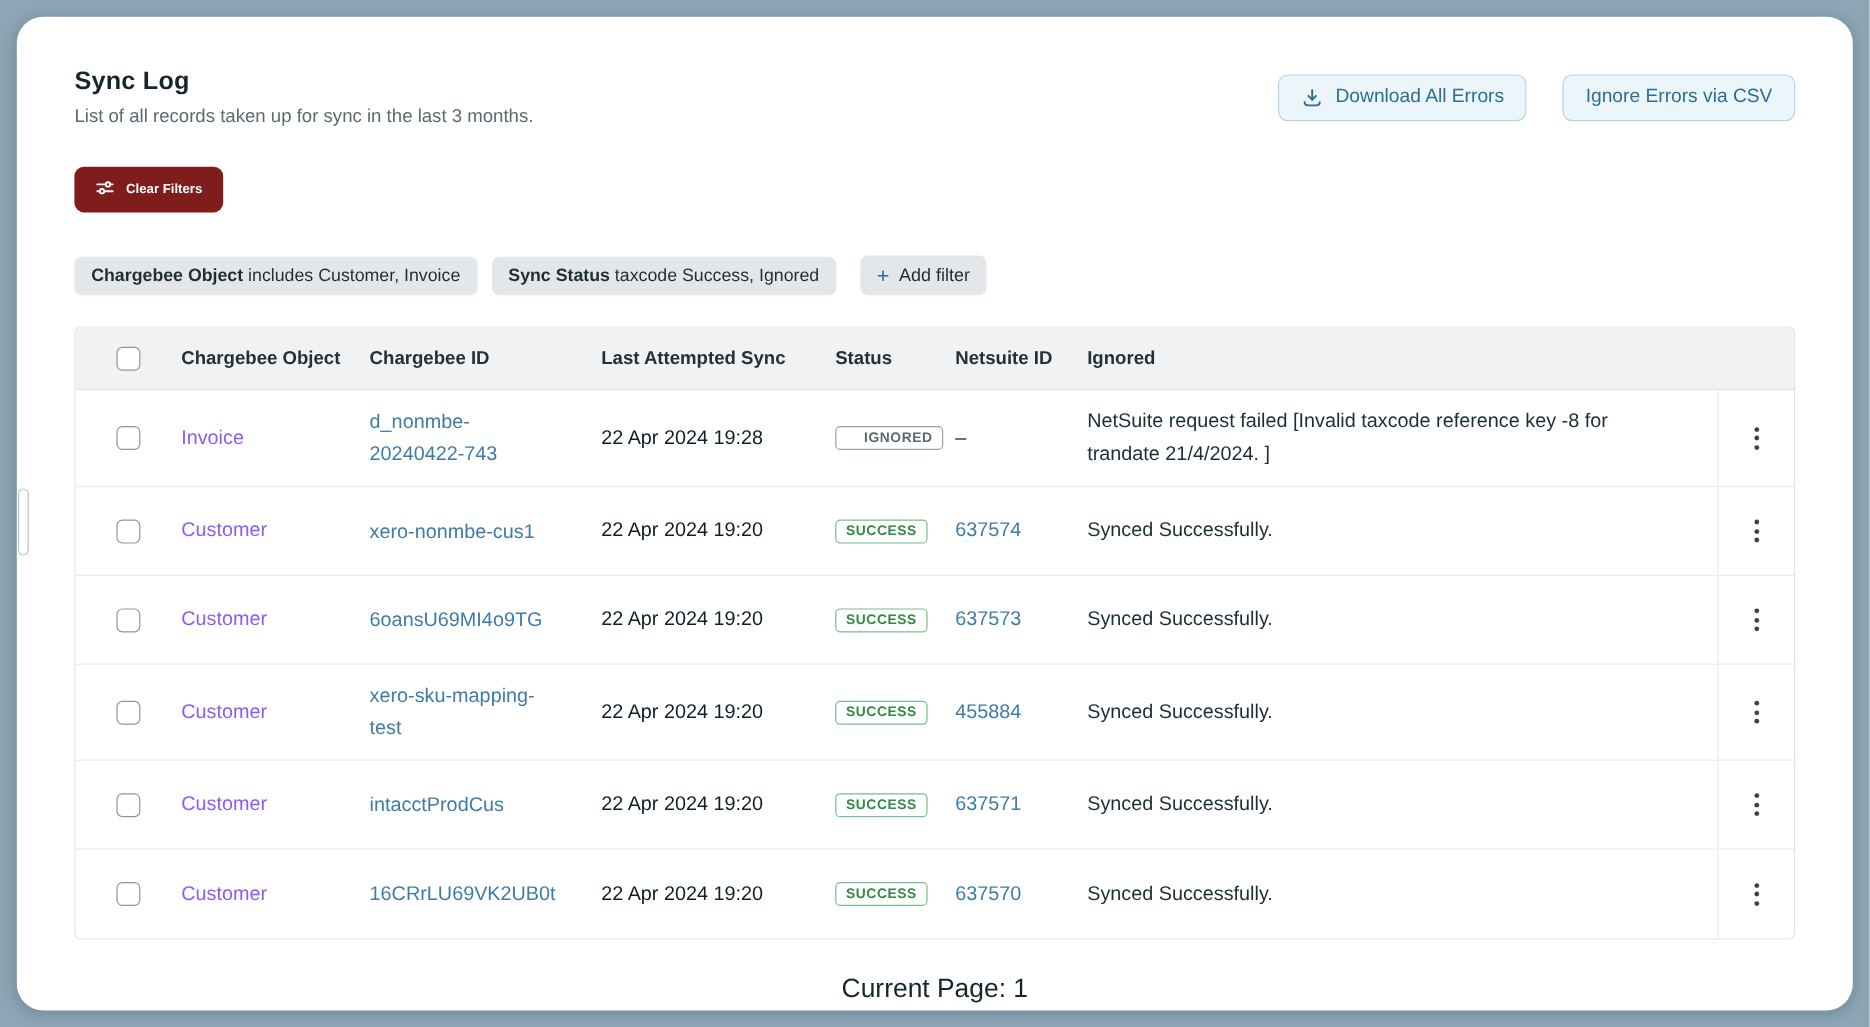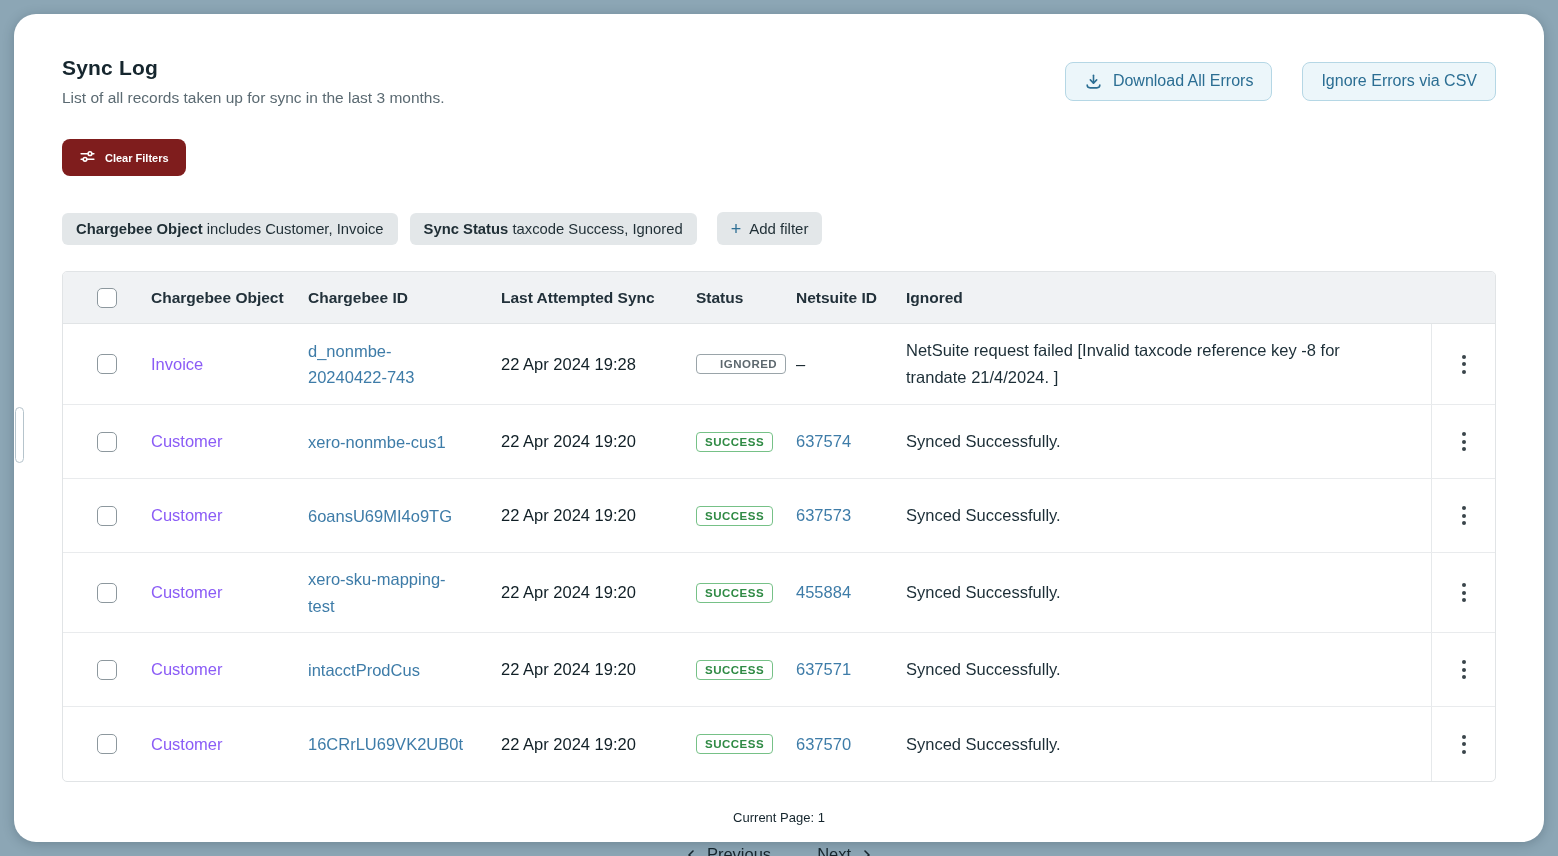--- a/index.html
+++ b/index.html
@@ -84,21 +84,21 @@
     padding:0; align-self:stretch; display:flex; align-items:center; justify-content:center;
     border-left:1px solid #e6e9eb;
   }
   .thead .cell-menu { border-left:none; }
   .kebab {
     background:none; border:none; cursor:pointer; padding:8px;
     display:flex; flex-direction:column; gap:3.5px; align-items:center;
   }
   .kebab .dot { width:4px; height:4px; border-radius:50%; background:#39444a; }
   .pagination { margin-top:28px; text-align:center; }
-  .current-page { font-size:13px; color:#15252d; }
+  .current-page { font-size:22px; color:#15252d; }
   .pager { margin-top:20px; display:flex; justify-content:center; gap:46px; padding-bottom:24px; }
   .pager button {
     display:inline-flex; align-items:center; gap:8px;
     background:none; border:none; font-size:16.5px; color:#15252d;
     cursor:pointer; font-family:inherit;
   }
   .pager svg { display:block; }
   .left-handle {
     position:absolute; left:15px; top:407px; width:9px; height:56px;
     background:#fff; border:1px solid #b6c4cc; border-radius:5px; cursor:grab;

